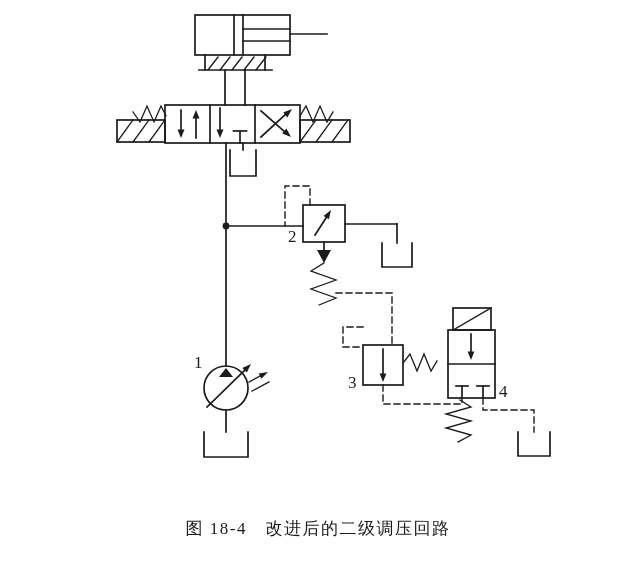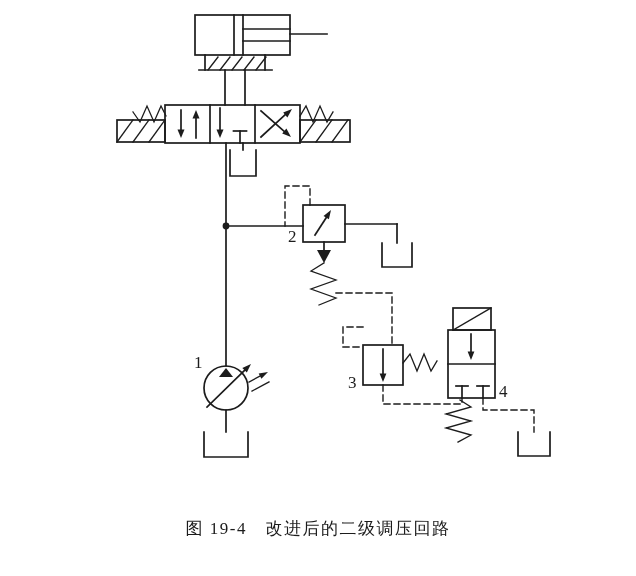--- a/index.html
+++ b/index.html
@@ -164,14 +164,14 @@
 
   <g>
     <text class="lbl" x="194" y="368">1</text>
     <text class="lbl" x="288" y="242">2</text>
     <text class="lbl" x="348" y="388">3</text>
     <text class="lbl" x="499" y="397">4</text>
   </g>
 
 </svg>
 
-<div class="caption">图 19-4　改进后的二级调压回路</div>
+<div class="caption">图 18-4　改进后的二级调压回路</div>
 </div>
 
 </body></html>

